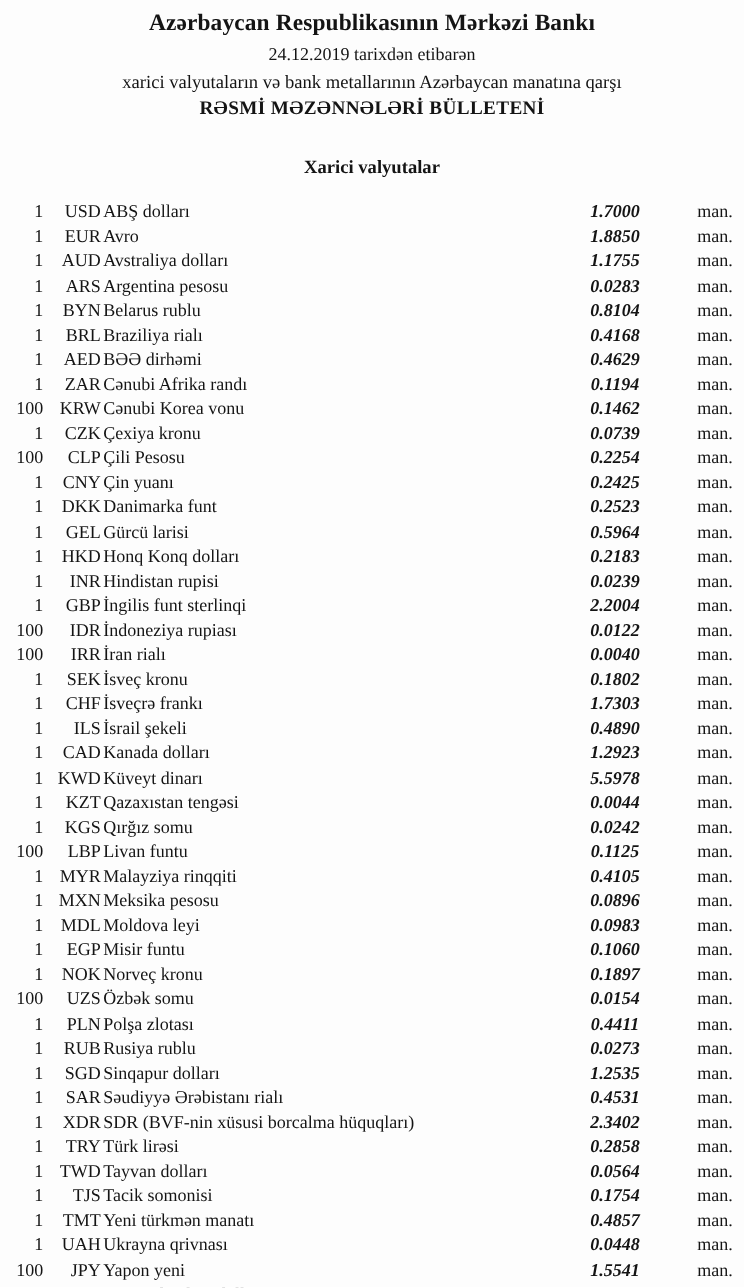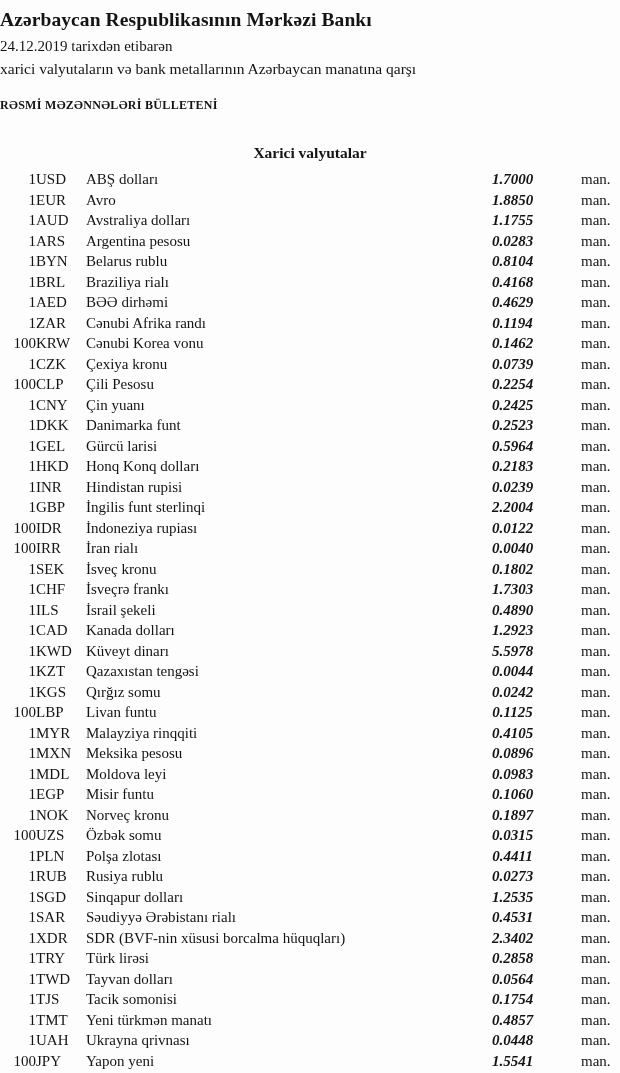--- a/index.html
+++ b/index.html
@@ -6,40 +6,40 @@
   html, body { background: #ffffff; }
   .page {
     position: relative;
     width: 620px;
     height: 1073px;
     background: #fdfdfd;
     color: #141414;
     font-family: "Liberation Serif", "DejaVu Serif", serif;
     overflow: hidden;
   }
-  .header { }
+  .header { text-align: center; }
   .title {
     padding-top: 9px;
     font-size: 19.5px;
     font-weight: bold;
     letter-spacing: 0.1px;
   }
   .date-line {
     margin-top: 7px;
     font-size: 15px;
     font-weight: normal;
   }
   .subtitle {
     margin-top: 5px;
     font-size: 15.5px;
     font-weight: normal;
   }
   .bulletin-line {
-    margin-top: 20px;
-    font-size: 12px;
+    margin-top: 4px;
+    font-size: 16px;
     font-weight: bold;
     letter-spacing: 0.3px;
   }
   .section-title {
     margin-top: 31px;
     text-align: center;
     font-size: 15.5px;
     font-weight: bold;
   }
   .table {
@@ -47,21 +47,21 @@
   }
   .row {
     display: flex;
     align-items: baseline;
     height: 20.5px;
     padding: 0 23px 0 10px;
     font-size: 15px;
     line-height: 20.5px;
   }
   .qty   { width: 26px; text-align: right; flex: 0 0 auto; }
-  .code  { width: 48px; text-align: left; flex: 0 0 auto; }
+  .code  { width: 48px; text-align: right; flex: 0 0 auto; margin-top: 11px; }
   .name  { flex: 1 1 auto; padding-left: 2px; white-space: nowrap; overflow: hidden; }
   .rate  { width: 75px; text-align: center; flex: 0 0 auto; font-weight: bold; font-style: italic; }
   .unit  { width: 47px; padding-left: 31px; flex: 0 0 auto; }
 </style>
 </head>
 <body>
 
 <div class="page">
   <div class="header">
     <div class="title">Azərbaycan Respublikasının Mərkəzi Bankı</div>
@@ -326,21 +326,21 @@
     <span class="code">NOK</span>
     <span class="name">Norveç kronu</span>
     <span class="rate">0.1897</span>
     <span class="unit">man.</span>
   </div>
 
   <div class="row">
     <span class="qty">100</span>
     <span class="code">UZS</span>
     <span class="name">Özbək somu</span>
-    <span class="rate">0.0315</span>
+    <span class="rate">0.0154</span>
     <span class="unit">man.</span>
   </div>
 
   <div class="row">
     <span class="qty">1</span>
     <span class="code">PLN</span>
     <span class="name">Polşa zlotası</span>
     <span class="rate">0.4411</span>
     <span class="unit">man.</span>
   </div>

